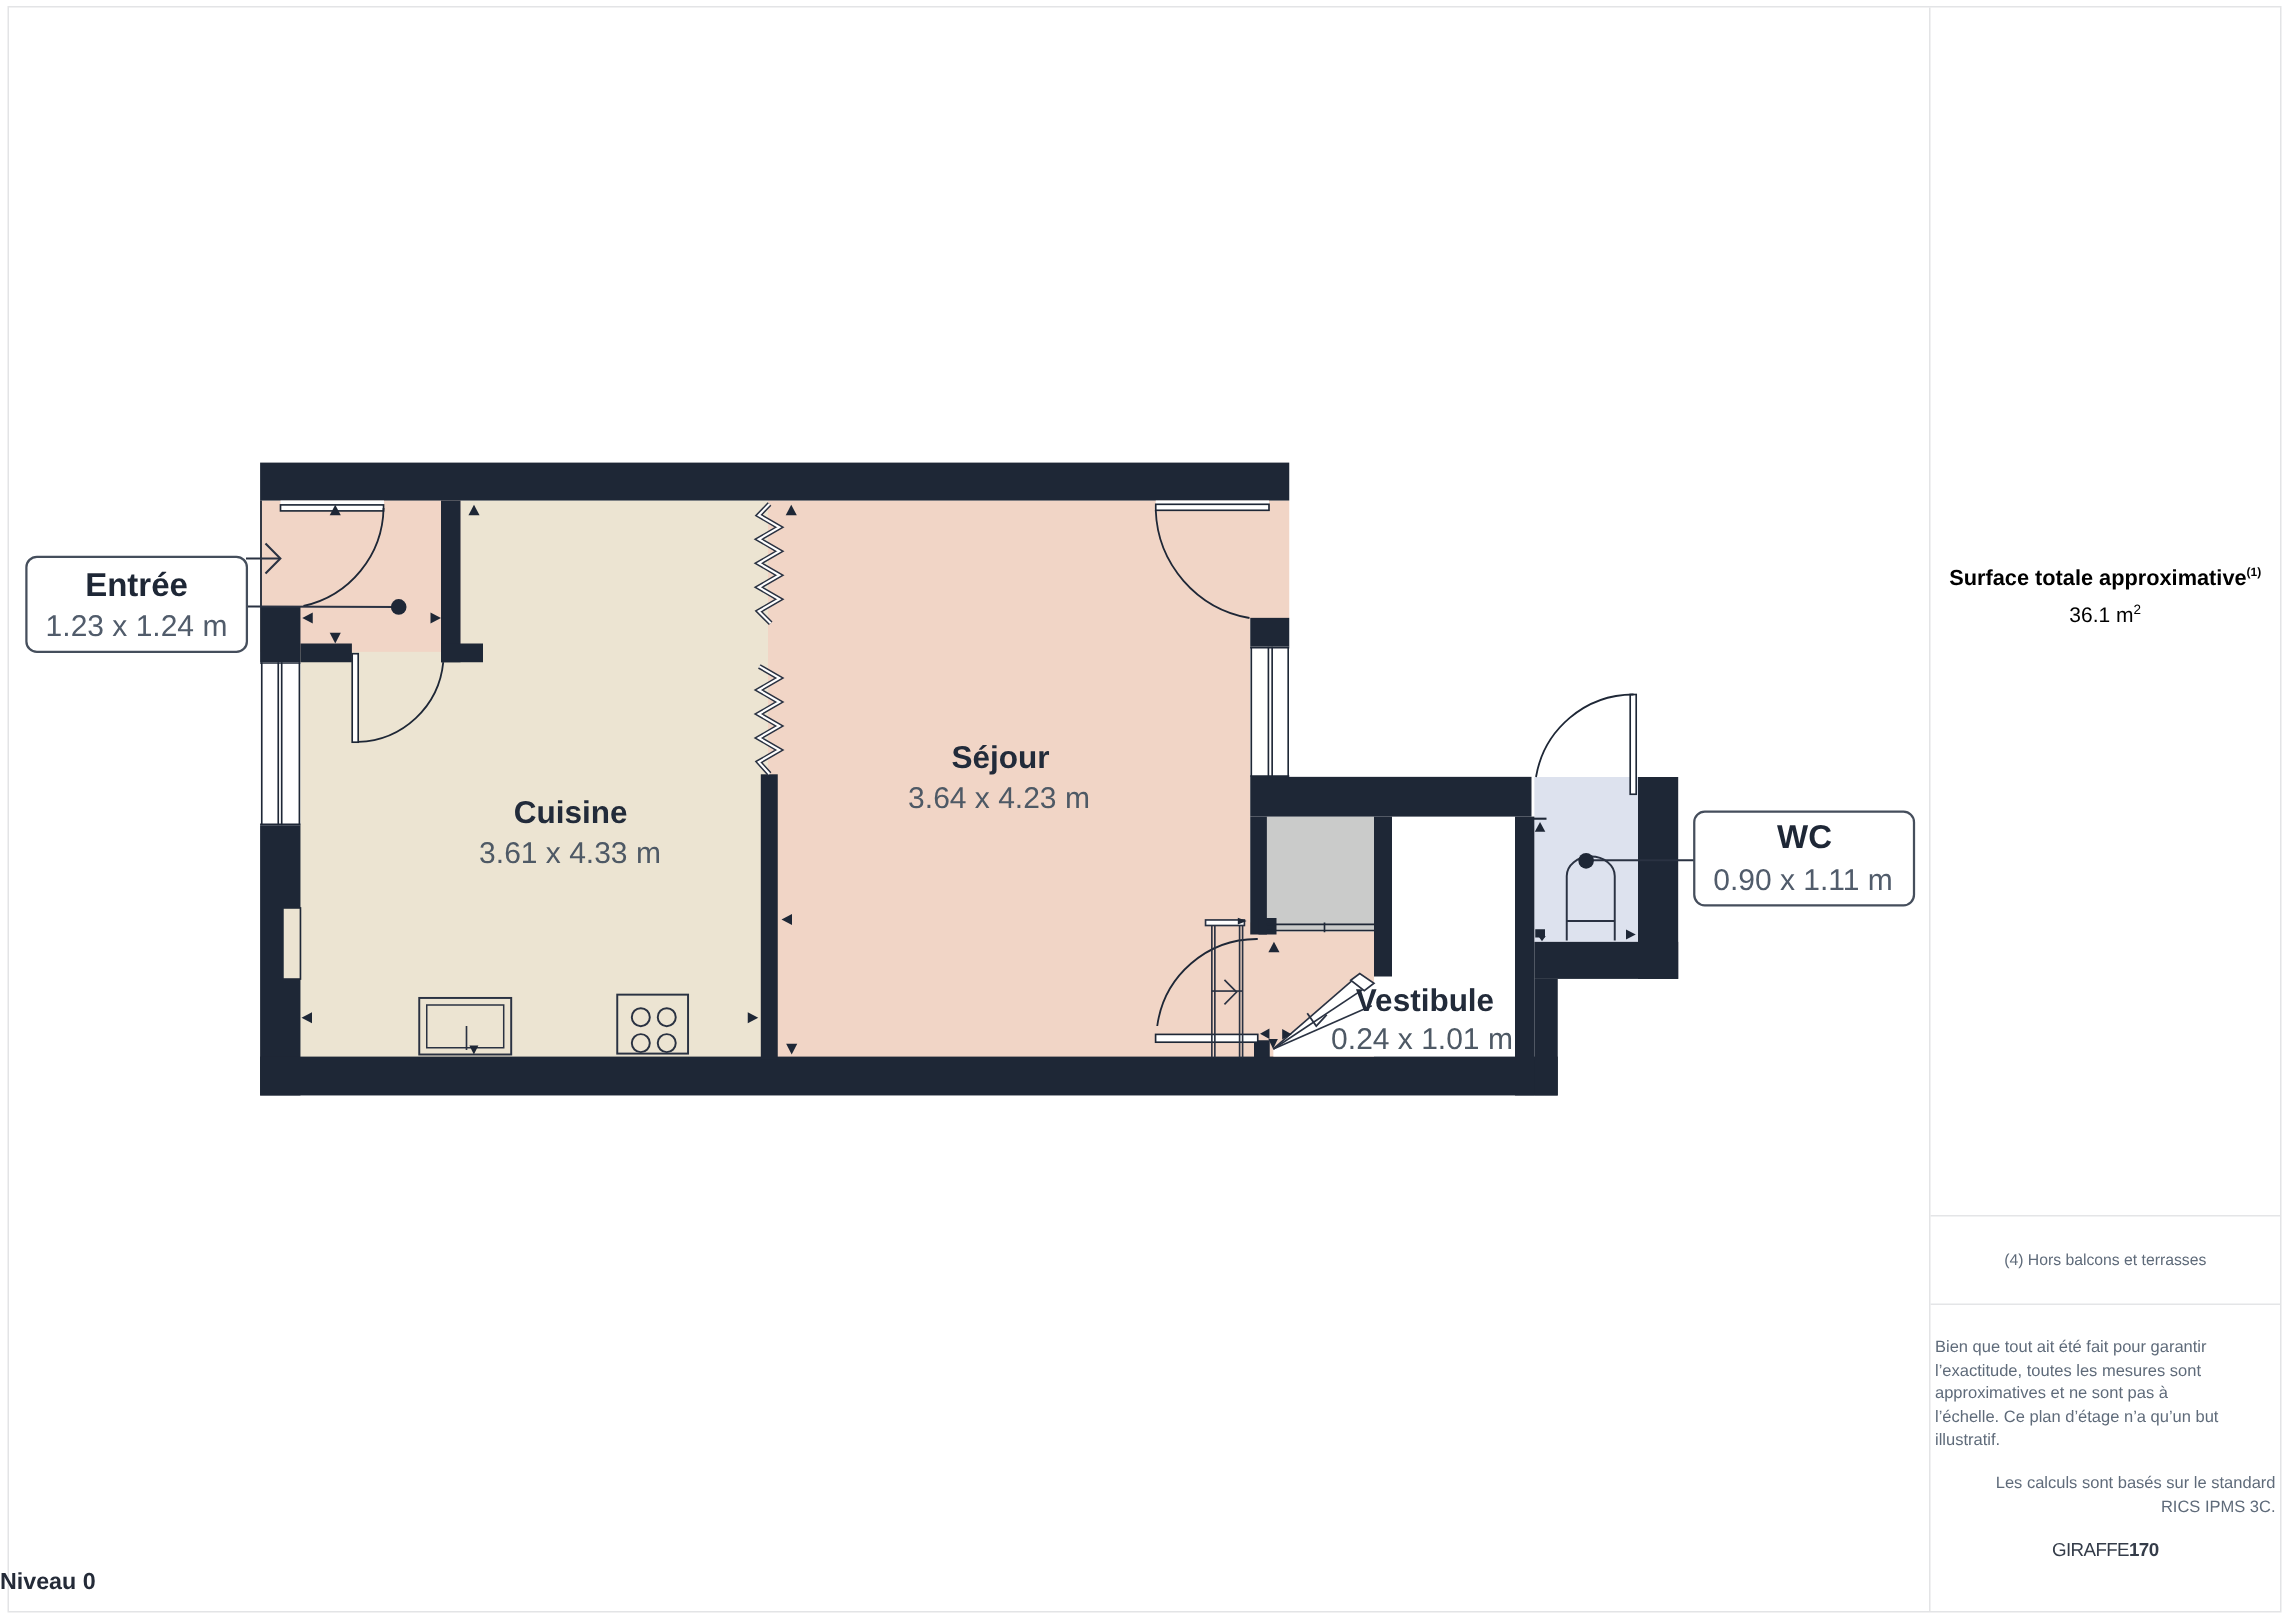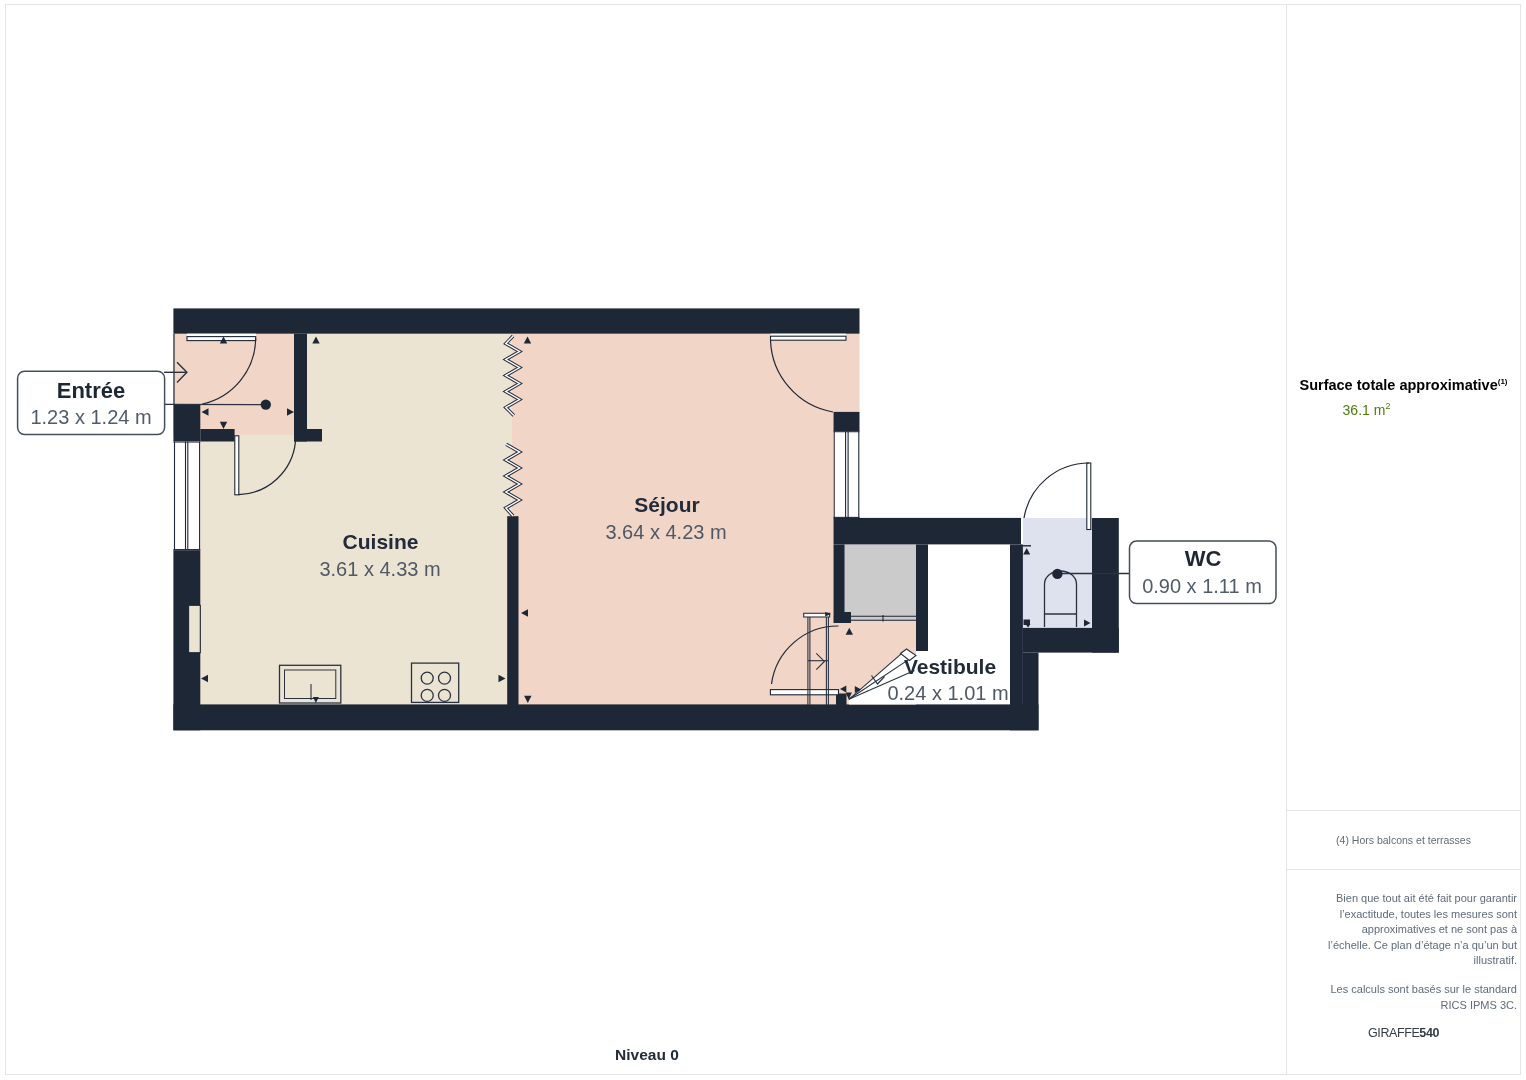--- a/index.html
+++ b/index.html
@@ -239,29 +239,29 @@
 <text x="667" y="512.2" font-size="21" font-weight="bold" fill="#222b3a" text-anchor="middle">Séjour</text>
 <text x="666" y="538.5" font-size="20" fill="#4e5965" text-anchor="middle">3.64 x 4.23 m</text>
 </g>
 
 <g>
 <text x="950" y="674" font-size="21" font-weight="bold" fill="#222b3a" text-anchor="middle">Vestibule</text>
 <text x="948" y="699.5" font-size="20" fill="#4e5965" text-anchor="middle">0.24 x 1.01 m</text>
 </g>
 </svg>
 
-<div class="abs" style="left:0;top:1046px;width:1294px;text-align:center;font-size:15.5px;font-weight:bold;color:#242b38;">Niveau 0</div>
+<div class="abs" style="left:0;top:1046px;width:1294px;text-align:left;font-size:15.5px;font-weight:bold;color:#242b38;">Niveau 0</div>
 
 <div class="abs" style="left:1287px;top:377px;width:233px;text-align:center;font-size:14.5px;font-weight:bold;color:#000000;">Surface totale approximative<sup style="font-size:8px;">(1)</sup></div>
 
-<div class="abs" style="left:1250px;top:401px;width:233px;text-align:center;font-size:14px;color:#4d7c0f;">36.1 m<sup style="font-size:9px;">2</sup></div>
+<div class="abs" style="left:1287px;top:401px;width:233px;text-align:center;font-size:14px;color:#000000;">36.1 m<sup style="font-size:9px;">2</sup></div>
 
 <div class="abs" style="left:1287px;top:810px;width:233px;height:1px;background:#e4e5e7;"></div>
 
 <div class="abs" style="left:1287px;top:834px;width:233px;text-align:center;font-size:10.5px;color:#5f6b7a;">(4) Hors balcons et terrasses</div>
 
 <div class="abs" style="left:1287px;top:869px;width:233px;height:1px;background:#e4e5e7;"></div>
 
-<div class="abs" style="left:1290px;top:891px;width:227px;text-align:right;font-size:11px;line-height:15.5px;color:#5f6b7a;">Bien que tout ait été fait pour garantir<br>l’exactitude, toutes les mesures sont<br>approximatives et ne sont pas à<br>l’échelle. Ce plan d’étage n’a qu’un but<br>illustratif.</div>
+<div class="abs" style="left:1290px;top:891px;width:227px;text-align:left;font-size:11px;line-height:15.5px;color:#5f6b7a;">Bien que tout ait été fait pour garantir<br>l’exactitude, toutes les mesures sont<br>approximatives et ne sont pas à<br>l’échelle. Ce plan d’étage n’a qu’un but<br>illustratif.</div>
 
 <div class="abs" style="left:1290px;top:982px;width:227px;text-align:right;font-size:11px;line-height:15.5px;color:#5f6b7a;">Les calculs sont basés sur le standard<br>RICS IPMS 3C.</div>
 
-<div class="abs" style="left:1287px;top:1026px;width:233px;text-align:center;font-size:12.5px;letter-spacing:-0.4px;color:#343c49;">GIRAFFE<b>540</b></div>
+<div class="abs" style="left:1287px;top:1026px;width:233px;text-align:center;font-size:12.5px;letter-spacing:-0.4px;color:#343c49;">GIRAFFE<b>170</b></div>
 
 </body></html>

